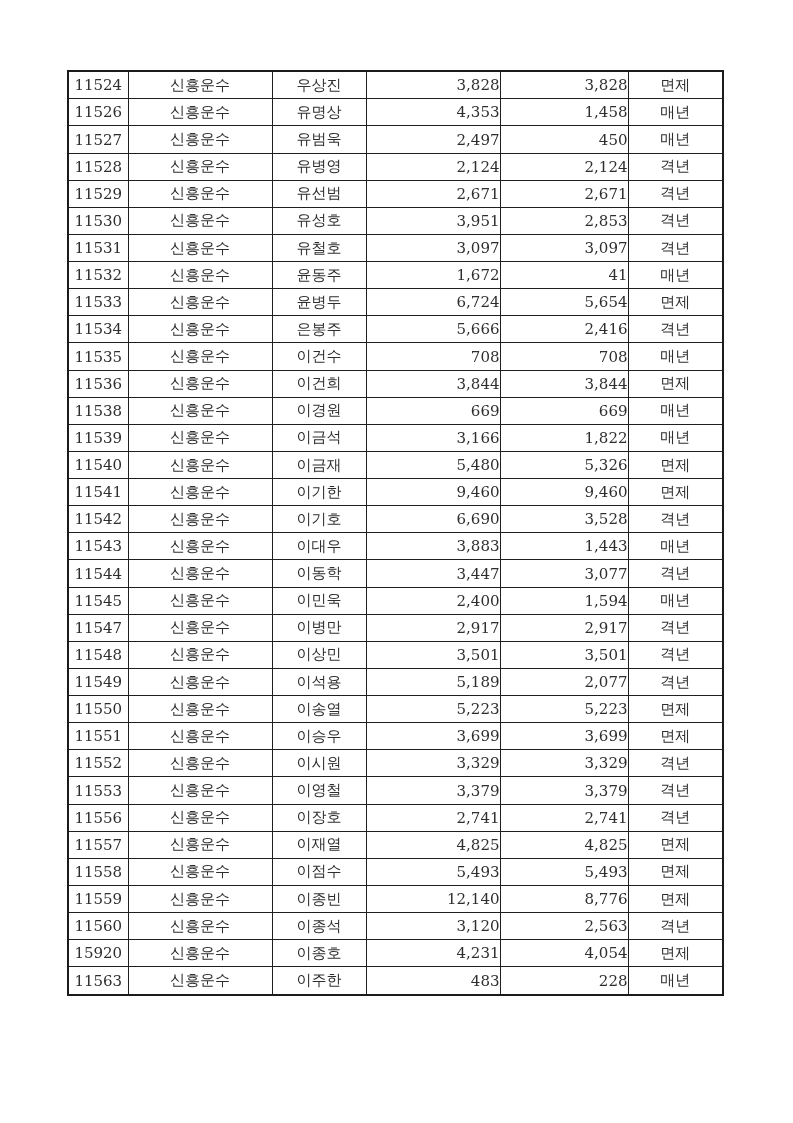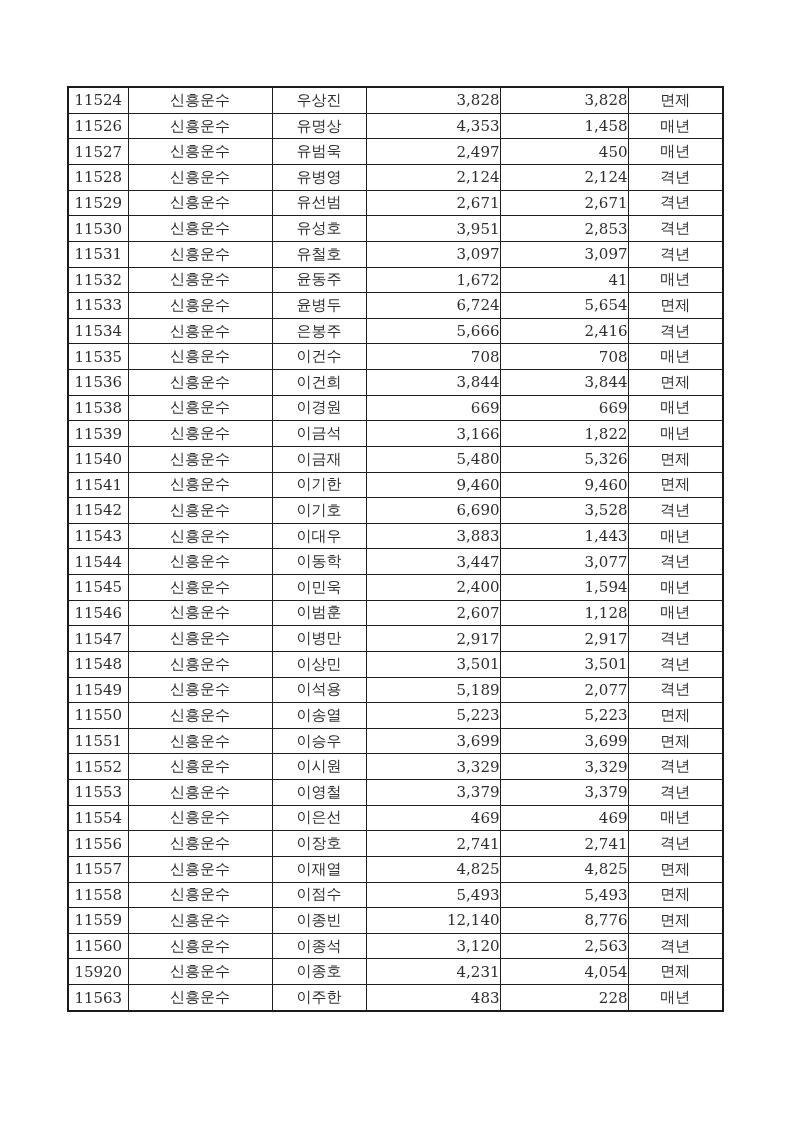--- a/index.html
+++ b/index.html
@@ -11,21 +11,21 @@
     position: relative;
     width: 793px;
     height: 1123px;
     background: #ffffff;
     overflow: hidden;
     font-family: "DejaVu Serif", "Liberation Serif", serif;
   }
   table.doc-table {
     position: absolute;
     left: 67px;
-    top: 86px;
+    top: 70px;
     width: 655px;
     height: 926px;
     border-collapse: collapse;
     table-layout: fixed;
     border: 2px solid #1b1b1b;
   }
   table.doc-table td {
     border: 1px solid #1f1f1f;
     font-size: 15px;
     color: #2e2e2e;
@@ -211,28 +211,20 @@
   </tr>
         <tr>
     <td class="ctr">11545</td>
     <td class="ctr">신흥운수</td>
     <td class="ctr">이민욱</td>
     <td class="num">2,400</td>
     <td class="num">1,594</td>
     <td class="ctr">매년</td>
   </tr>
         <tr>
-    <td class="ctr">11546</td>
-    <td class="ctr">신흥운수</td>
-    <td class="ctr">이범훈</td>
-    <td class="num">2,607</td>
-    <td class="num">1,128</td>
-    <td class="ctr">매년</td>
-  </tr>
-        <tr>
     <td class="ctr">11547</td>
     <td class="ctr">신흥운수</td>
     <td class="ctr">이병만</td>
     <td class="num">2,917</td>
     <td class="num">2,917</td>
     <td class="ctr">격년</td>
   </tr>
         <tr>
     <td class="ctr">11548</td>
     <td class="ctr">신흥운수</td>
@@ -273,28 +265,20 @@
     <td class="num">3,329</td>
     <td class="ctr">격년</td>
   </tr>
         <tr>
     <td class="ctr">11553</td>
     <td class="ctr">신흥운수</td>
     <td class="ctr">이영철</td>
     <td class="num">3,379</td>
     <td class="num">3,379</td>
     <td class="ctr">격년</td>
-  </tr>
-        <tr>
-    <td class="ctr">11554</td>
-    <td class="ctr">신흥운수</td>
-    <td class="ctr">이은선</td>
-    <td class="num">469</td>
-    <td class="num">469</td>
-    <td class="ctr">매년</td>
   </tr>
         <tr>
     <td class="ctr">11556</td>
     <td class="ctr">신흥운수</td>
     <td class="ctr">이장호</td>
     <td class="num">2,741</td>
     <td class="num">2,741</td>
     <td class="ctr">격년</td>
   </tr>
         <tr>

